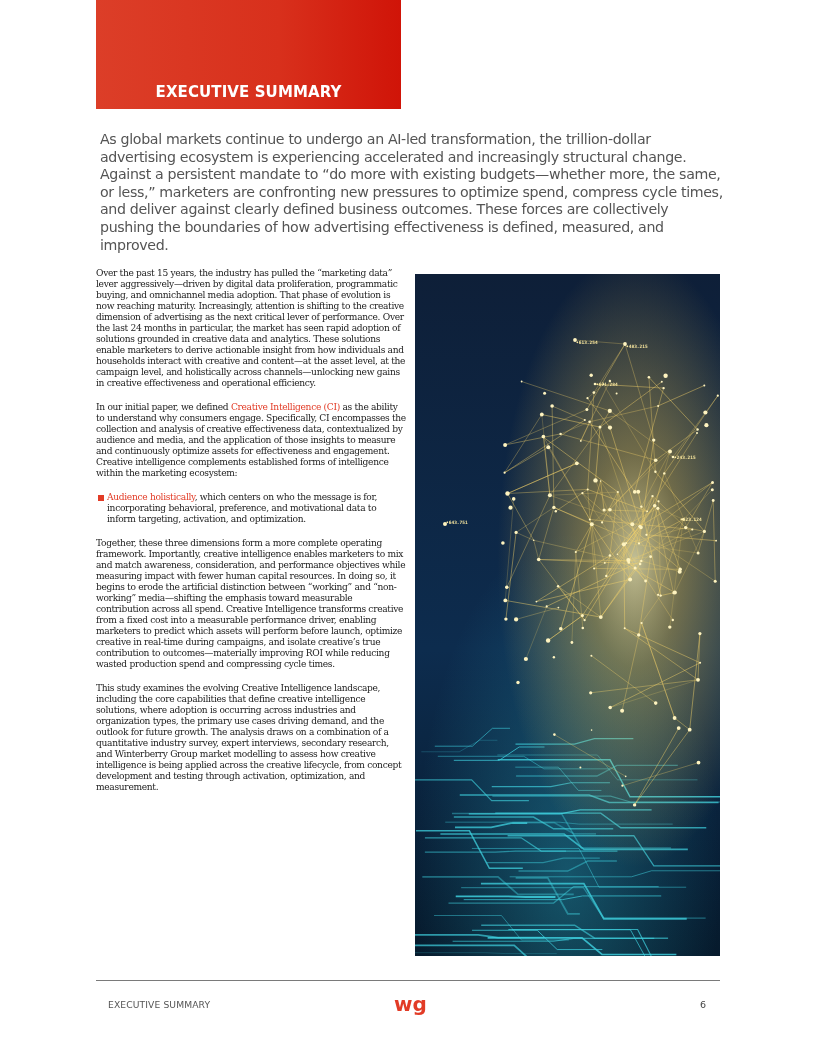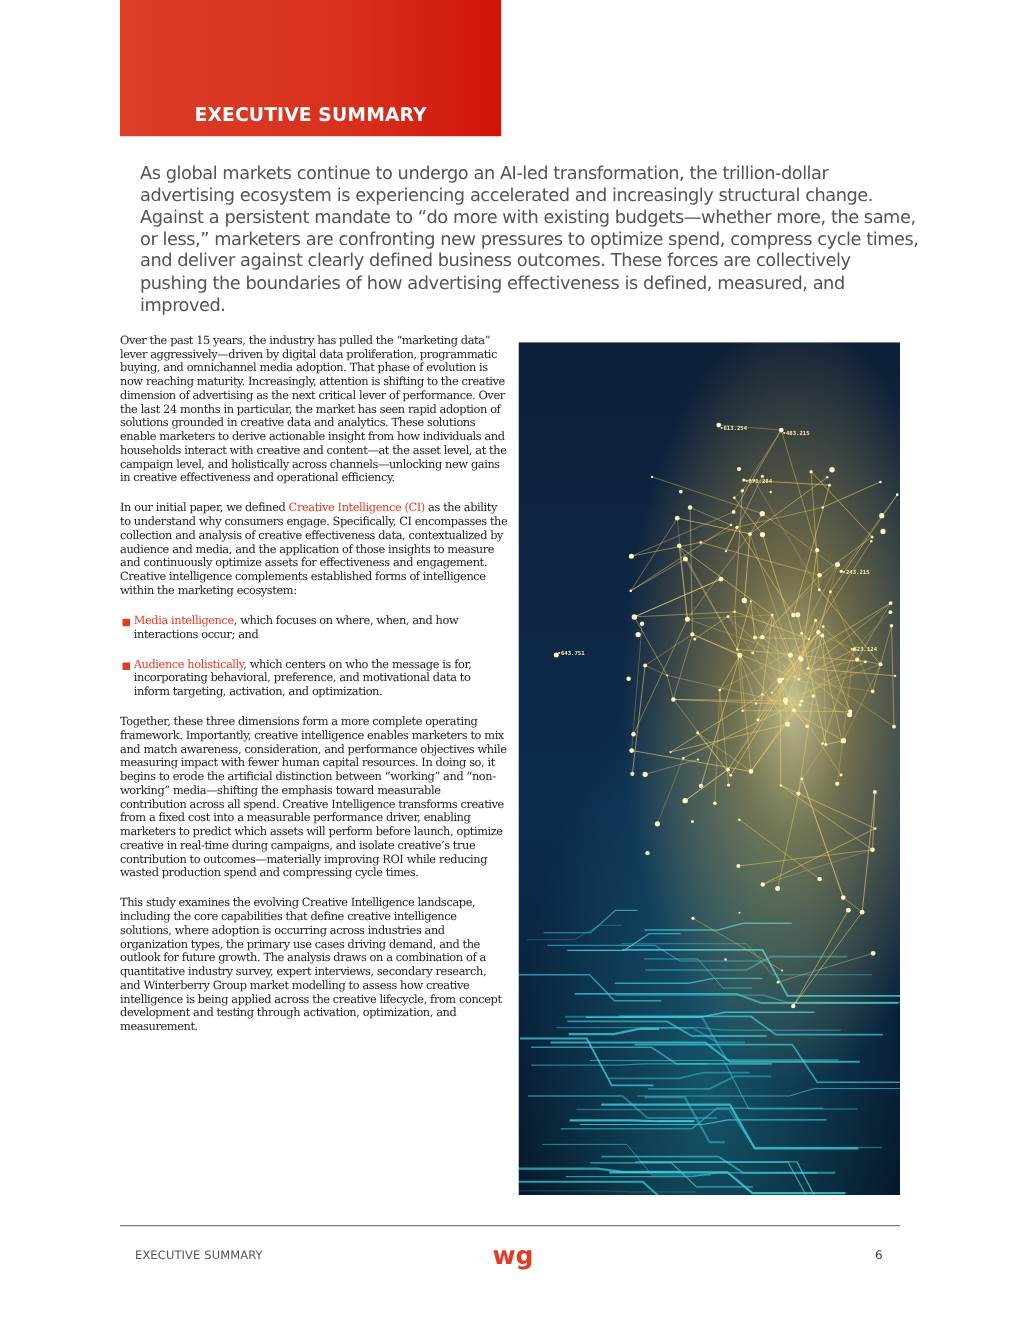--- a/index.html
+++ b/index.html
@@ -10,21 +10,21 @@
   .header-bar {
     position: absolute; left: 96px; top: 0; width: 305px; height: 109px;
     background: linear-gradient(90deg, #dc3e28 0%, #d8301c 60%, #d01408 100%);
   }
   .header-title {
     position: absolute; left: 0; right: 0; bottom: 8px; text-align: center;
     color: #ffffff; font-family: "DejaVu Sans", sans-serif; font-weight: bold;
     font-size: 15px; letter-spacing: 0.1px;
   }
   .lede {
-    position: absolute; left: 112px; top: 131px; width: 625px;
+    position: absolute; left: 100px; top: 131px; width: 625px;
     font-family: "DejaVu Sans", sans-serif; font-size: 14.2px; line-height: 17.6px;
     color: #545454; letter-spacing: -0.35px;
   }
   .body-col {
     position: absolute; left: 96px; top: 268px; width: 310px;
     font-family: "DejaVu Serif", serif; font-size: 9.1px; line-height: 11px;
     color: #222; letter-spacing: -0.32px;
   }
   .body-col p { margin: 0 0 13px 0; }
   .hl { color: #e23b26; font-weight: normal; }
@@ -60,23 +60,20 @@
 <div class="header-bar">
   <div class="header-title">EXECUTIVE SUMMARY</div>
 </div>
 
 <div class="lede">As global markets continue to undergo an AI-led transformation, the trillion-dollar advertising ecosystem is experiencing accelerated and increasingly structural change. Against a persistent mandate to “do more with existing budgets—whether more, the same, or less,” marketers are confronting new pressures to optimize spend, compress cycle times, and deliver against clearly defined business outcomes. These forces are collectively pushing the boundaries of how advertising effectiveness is defined, measured, and improved.</div>
 
 <div class="body-col">
   <p>Over the past 15 years, the industry has pulled the “marketing data” lever aggressively—driven by digital data proliferation, programmatic buying, and omnichannel media adoption. That phase of evolution is now reaching maturity. Increasingly, attention is shifting to the creative dimension of advertising as the next critical lever of performance. Over the last 24 months in particular, the market has seen rapid adoption of solutions grounded in creative data and analytics. These solutions enable marketers to derive actionable insight from how individuals and households interact with creative and content—at the asset level, at the campaign level, and holistically across channels—unlocking new gains in creative effectiveness and operational efficiency.</p>
   <p><span>In our initial paper, we defined </span><span class="hl">Creative Intelligence (CI)</span><span> as the ability to understand why consumers engage. Specifically, CI encompasses the collection and analysis of creative effectiveness data, contextualized by audience and media, and the application of those insights to measure and continuously optimize assets for effectiveness and engagement. Creative intelligence complements established forms of intelligence within the marketing ecosystem:</span></p>
   <ul class="bullets">
-    <li>
-      <span class="bullet-sq"></span><span class="hl">Media intelligence</span><span>, which focuses on where, when, and how interactions occur; and</span>
-    </li>
     <li>
       <span class="bullet-sq"></span><span class="hl">Audience holistically</span><span>, which centers on who the message is for, incorporating behavioral, preference, and motivational data to inform targeting, activation, and optimization.</span>
     </li>
   </ul>
   <p>Together, these three dimensions form a more complete operating framework. Importantly, creative intelligence enables marketers to mix and match awareness, consideration, and performance objectives while measuring impact with fewer human capital resources. In doing so, it begins to erode the artificial distinction between “working” and “non-working” media—shifting the emphasis toward measurable contribution across all spend. Creative Intelligence transforms creative from a fixed cost into a measurable performance driver, enabling marketers to predict which assets will perform before launch, optimize creative in real-time during campaigns, and isolate creative’s true contribution to outcomes—materially improving ROI while reducing wasted production spend and compressing cycle times.</p>
   <p>This study examines the evolving Creative Intelligence landscape, including the core capabilities that define creative intelligence solutions, where adoption is occurring across industries and organization types, the primary use cases driving demand, and the outlook for future growth. The analysis draws on a combination of a quantitative industry survey, expert interviews, secondary research, and Winterberry Group market modelling to assess how creative intelligence is being applied across the creative lifecycle, from concept development and testing through activation, optimization, and measurement.</p>
 </div>
 
 <div class="hero">
   <svg id="hero-svg" width="305" height="682" viewBox="0 0 305 682">

